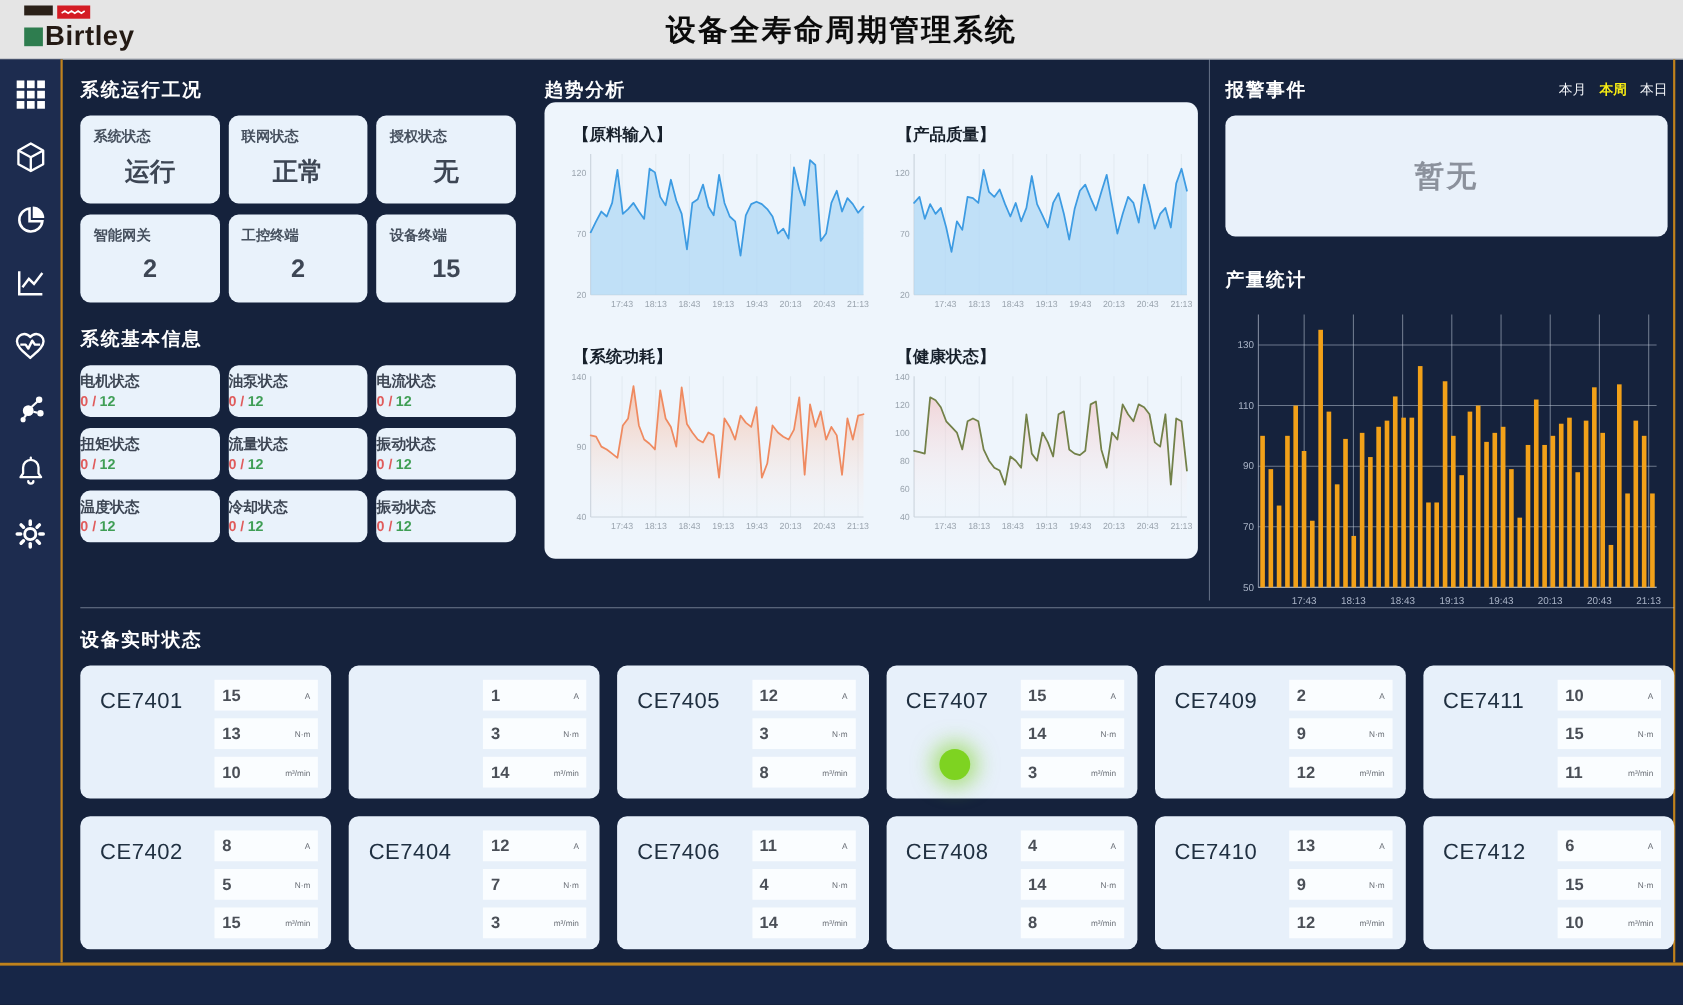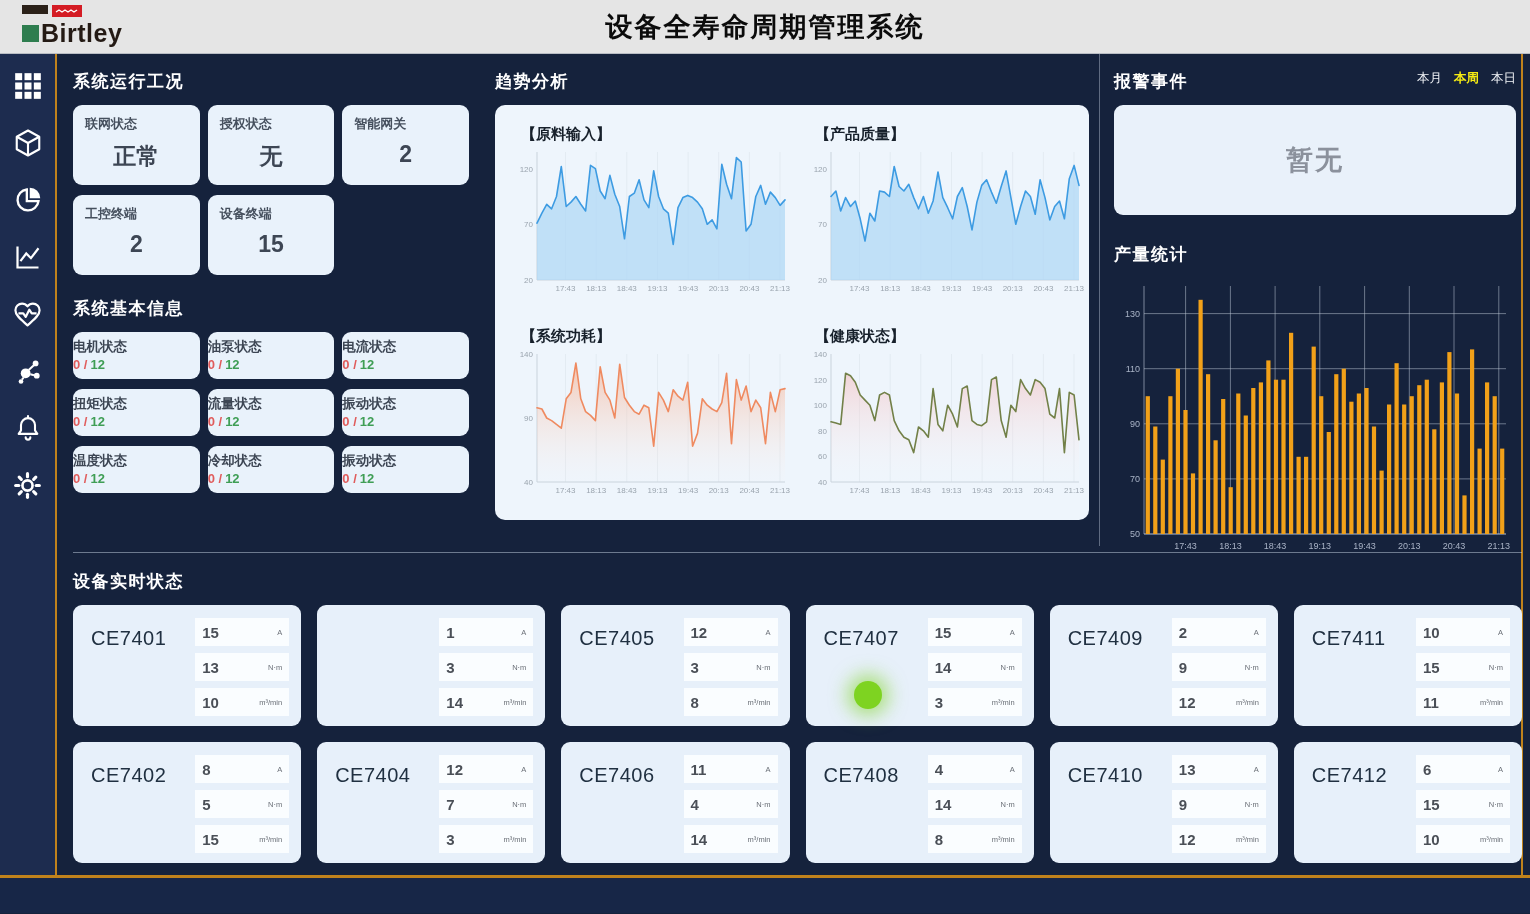--- a/index.html
+++ b/index.html
@@ -37,27 +37,27 @@
   .run-card { background:#e9f2fb; border-radius:9px; height:80px; padding:10px 12px; }
   .run-label { font-size:13px; font-weight:bold; color:#46505e; }
   .run-value { font-size:23px; font-weight:bold; color:#3d4654; text-align:center; margin-top:8px; }
   .info-card { background:#e9f2fb; border-radius:9px; height:47px; padding:6px 0; }
   .info-label { font-size:13.5px; font-weight:bold; color:#3d4654; }
   .info-value { font-size:13px; font-weight:bold; margin-top:1px; }
   .bad { color:#e05c5c; } .good { color:#3f9e55; margin-left:3px; }
   .gap-lg { margin-top:22px; }
 
   
-  .trend-card { background:#eef5fc; border-radius:10px; margin-top:12px; height:415px; padding:6px 8px; display:grid; grid-template-columns:1fr 1fr; grid-template-rows:1fr 1fr; }
+  .trend-card { background:#eef5fc; border-radius:10px; height:415px; padding:6px 8px; display:grid; grid-template-columns:1fr 1fr; grid-template-rows:1fr 1fr; }
   .chart-cell { padding:4px 6px; }
   .chart-title { font-size:15px; font-weight:bold; color:#17202b; margin:10px 0 2px 12px; }
   .chart-cell svg { display:block; margin-left:2px; }
 
   
-  .alarm-head { display:flex; align-items:flex-start; }
+  .alarm-head { display:flex; align-items:center; }
   .alarm-tabs { margin-left:auto; display:flex; gap:12px; font-size:12.5px; color:#f2f4f8; }
   .alarm-tab { cursor:pointer; }
   .alarm-tab.active { color:#f7ec13; font-weight:bold; }
   .alarm-card { background:#e9f1fa; border-radius:9px; height:110px; margin-top:12px; display:flex; align-items:center; justify-content:center; }
   .alarm-empty { font-size:27px; font-weight:bold; color:#8b919c; letter-spacing:2px; }
 
   .prod-title { margin-top:28px; }
   .bar-wrap { margin-top:8px; }
 
   
@@ -174,20 +174,24 @@
         </svg>
     </div>
   </div>
 
   <div class="content">
     <div class="top-region">
 
       <div class="col-left">
         <div class="section-title">系统运行工况</div>
         <div class="grid3" id="run-cards">
+  <div class="run-card">
+    <div class="run-label">系统状态</div>
+    <div class="run-value">运行</div>
+  </div>
 
   <div class="run-card">
     <div class="run-label">联网状态</div>
     <div class="run-value">正常</div>
   </div>
 
   <div class="run-card">
     <div class="run-label">授权状态</div>
     <div class="run-value">无</div>
   </div>

